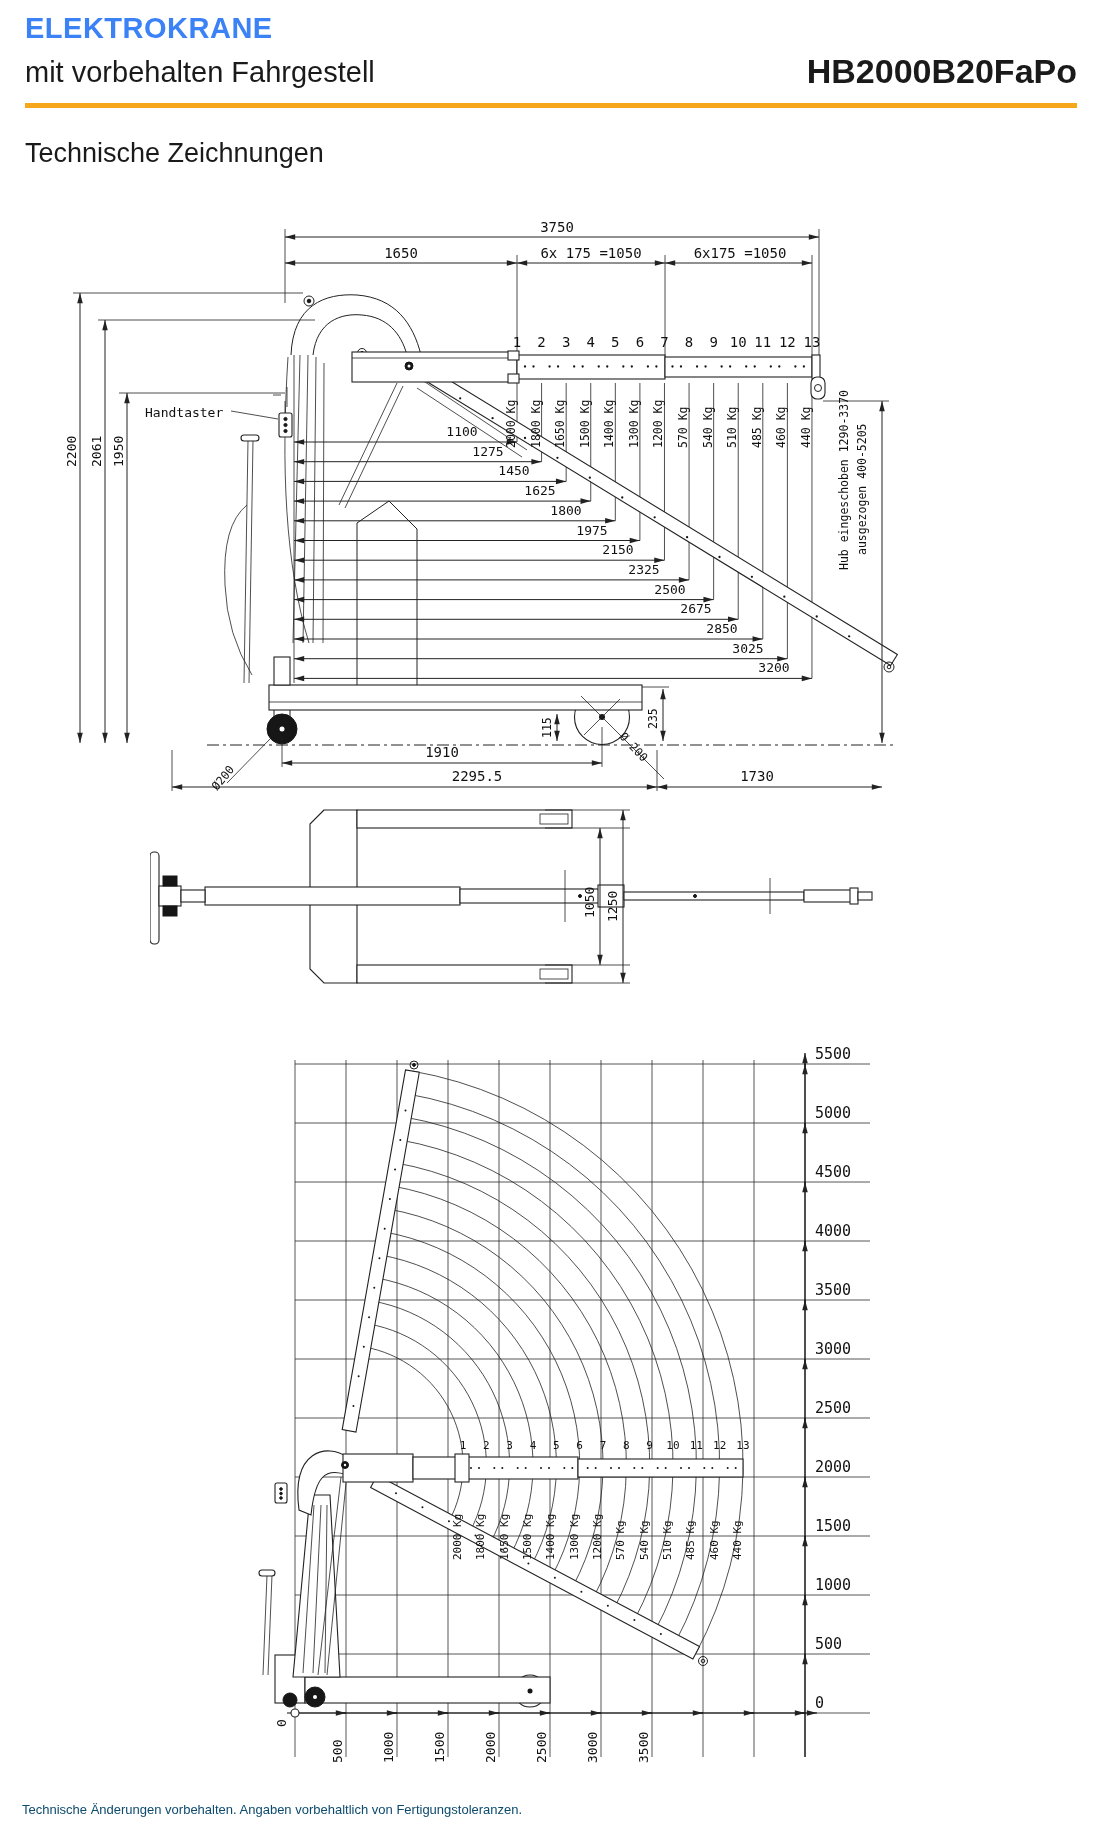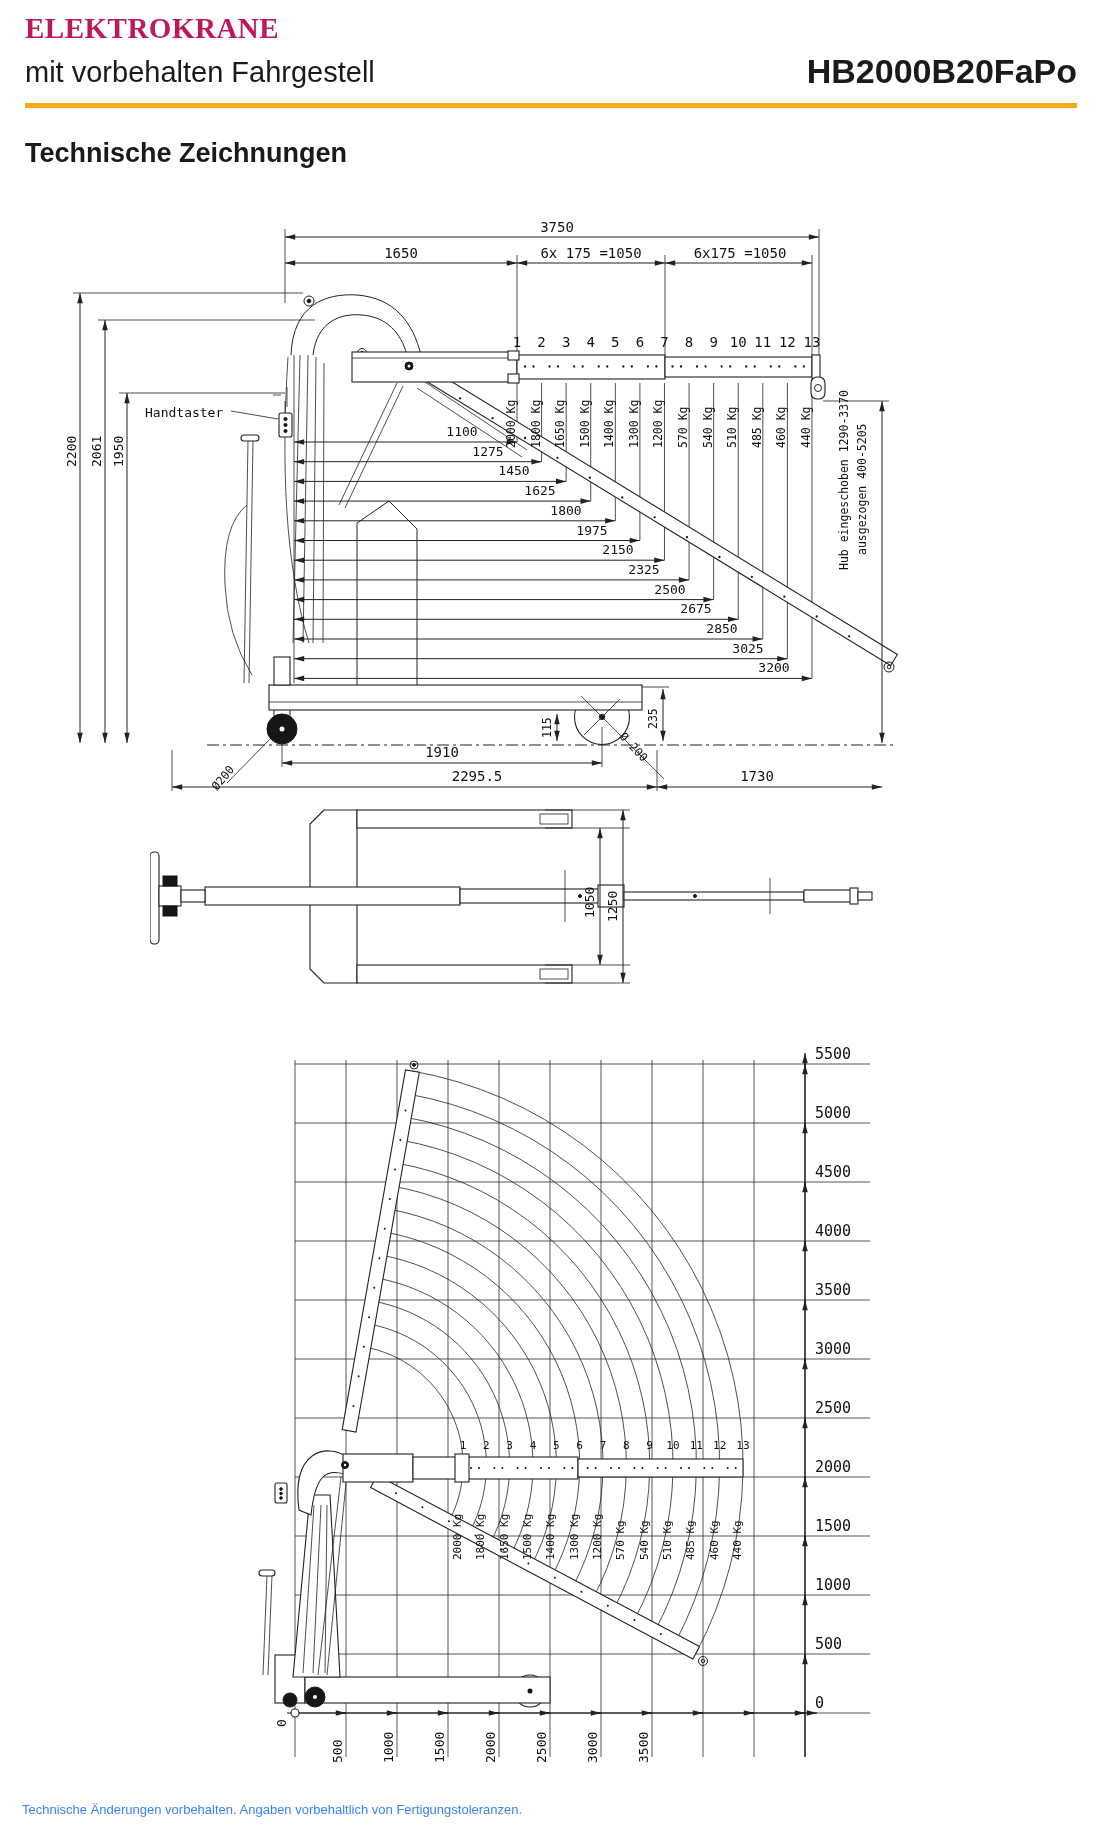--- a/index.html
+++ b/index.html
@@ -3,37 +3,37 @@
 <meta charset="utf-8">
 <style>
   html,body{margin:0;padding:0;background:#ffffff;}
   body{width:1102px;height:1833px;position:relative;overflow:hidden;
        font-family:"Liberation Sans",sans-serif;color:#1a1a1a;}
   .abs{position:absolute;}
   .brand{left:25px;top:12px;font-size:29px;font-weight:bold;letter-spacing:0.5px;}
   .subtitle{left:25px;top:56px;font-size:29px;font-weight:400;}
   .model{right:25px;top:52px;font-size:34px;font-weight:bold;}
   .rule{left:25px;top:103px;width:1052px;height:5px;}
-  .sectionTitle{left:25px;top:138px;font-size:27px;font-weight:bold;}
-  .footer{left:22px;top:1802px;font-size:13px;color:#3b82f6;}
+  .sectionTitle{left:25px;top:138px;font-size:27px;font-weight:normal;}
+  .footer{left:22px;top:1802px;font-size:13px;color:#0c4a6e;}
   svg{position:absolute;background:transparent;}
   .ln{stroke:#222;stroke-width:1;fill:none;}
   .thin{stroke:#222;stroke-width:0.8;fill:none;}
   .wh{fill:#ffffff;stroke:#222;stroke-width:1.1;}
   .dk{fill:#161616;stroke:#161616;}
   .grid{stroke:#2b2b2b;stroke-width:0.8;fill:none;}
   .axis{stroke:#111;stroke-width:1.2;fill:none;}
   text{fill:#111;font-family:"DejaVu Sans Mono",monospace;}
   .t15{font-size:15px;} .t14{font-size:14px;} .t13{font-size:13px;}
   .t12{font-size:11.5px;} .t11{font-size:11px;}
 </style>
 </head>
 <body>
 
-<div class="abs brand" id="brandEl" style="color: #be185d; font-family: Liberation Serif, serif;">ELEKTROKRANE</div>
+<div class="abs brand" id="brandEl" style="color: #3b82f6;">ELEKTROKRANE</div>
 <div class="abs subtitle">mit vorbehalten Fahrgestell</div>
 <div class="abs model">HB2000B20FaPo</div>
 <div class="abs rule" id="ruleEl" style="background: rgb(246, 167, 27);"></div>
 <div class="abs sectionTitle">Technische Zeichnungen</div>
 
 <svg class="abs" style="left:57px;top:205px" width="850" height="595" viewBox="0 0 850 595">
   <defs>
     <marker id="ma" viewBox="-12 -4 14 8" refX="0" refY="0" markerWidth="13" markerHeight="8" orient="auto" markerUnits="userSpaceOnUse">
         <path d="M0,0 L-11,-3 L-11,3 Z" fill="#222"></path>
       </marker>

